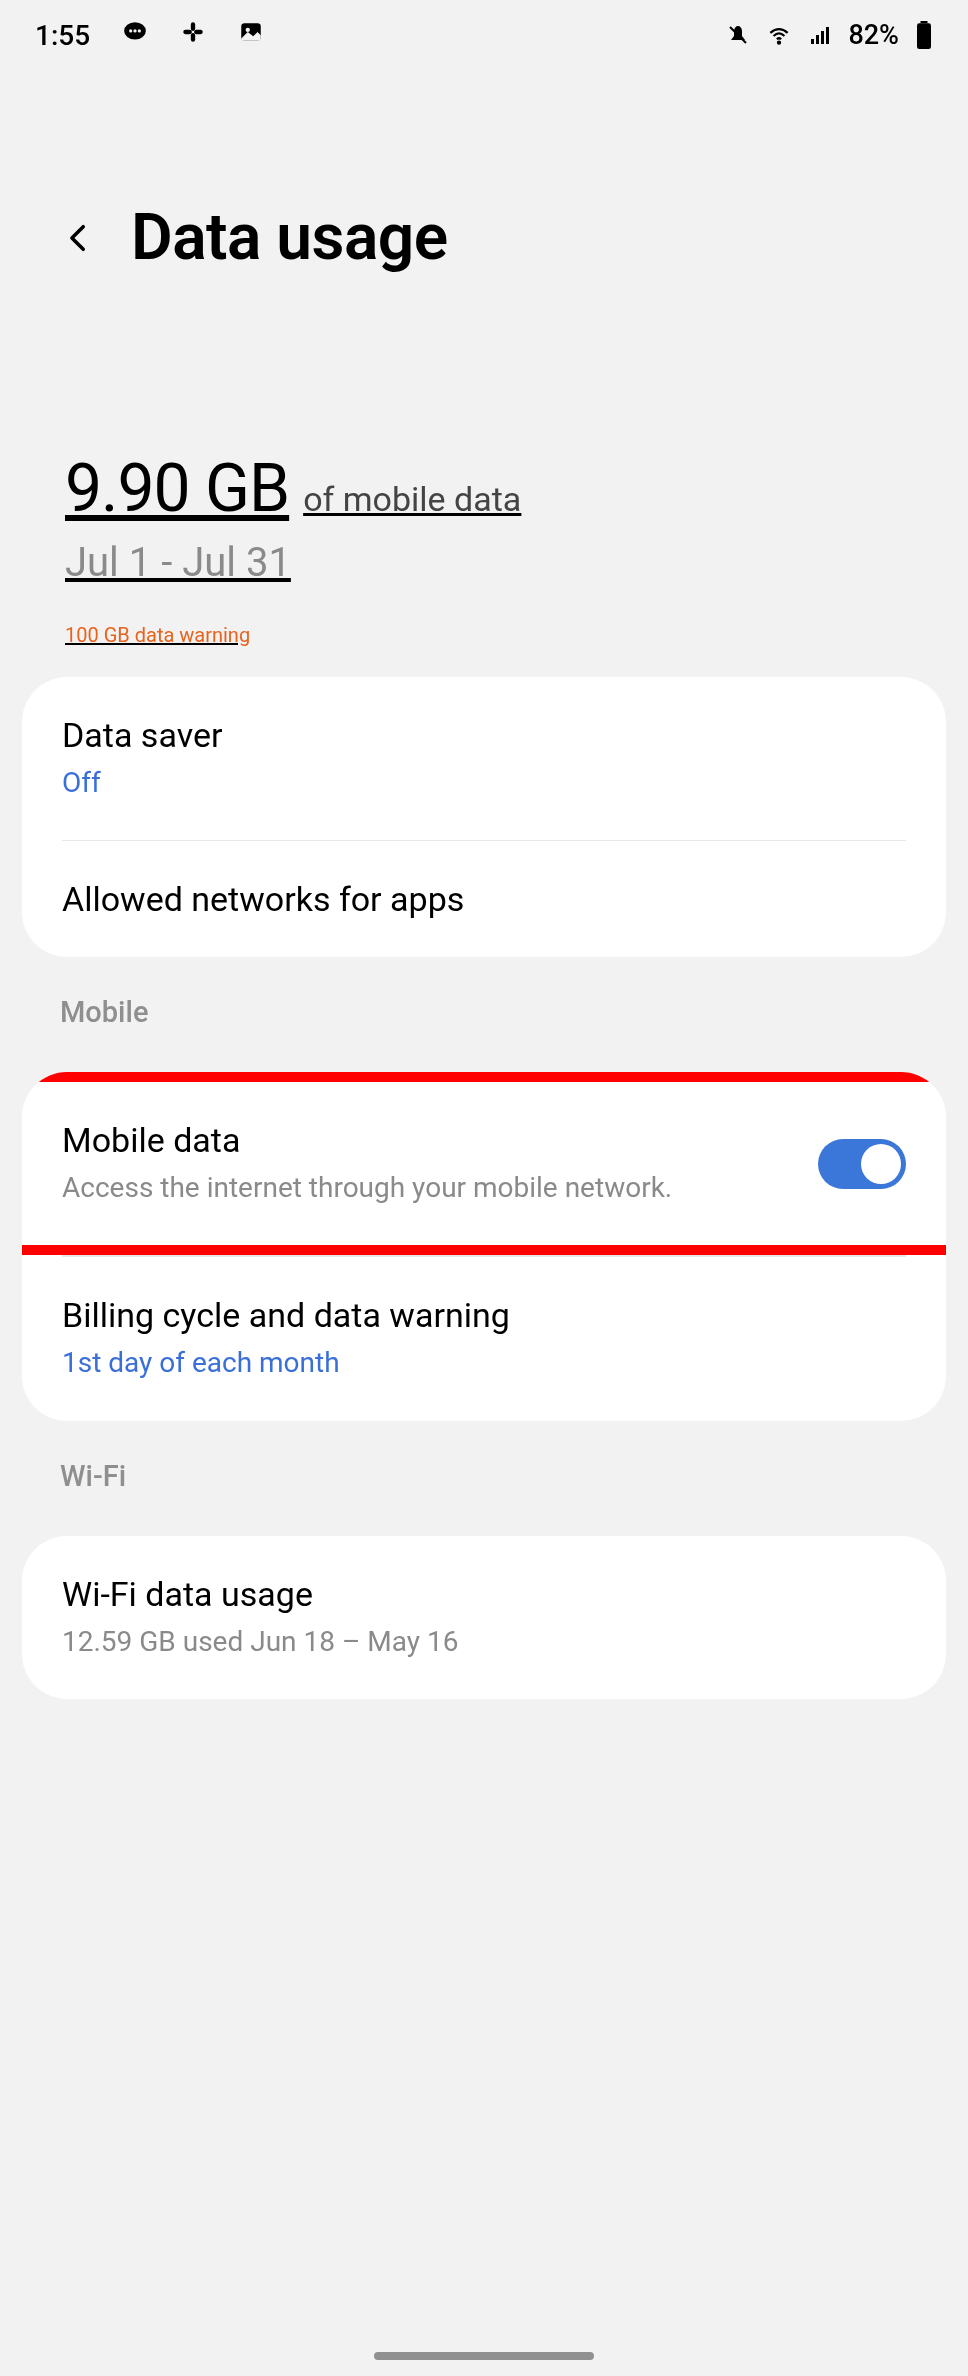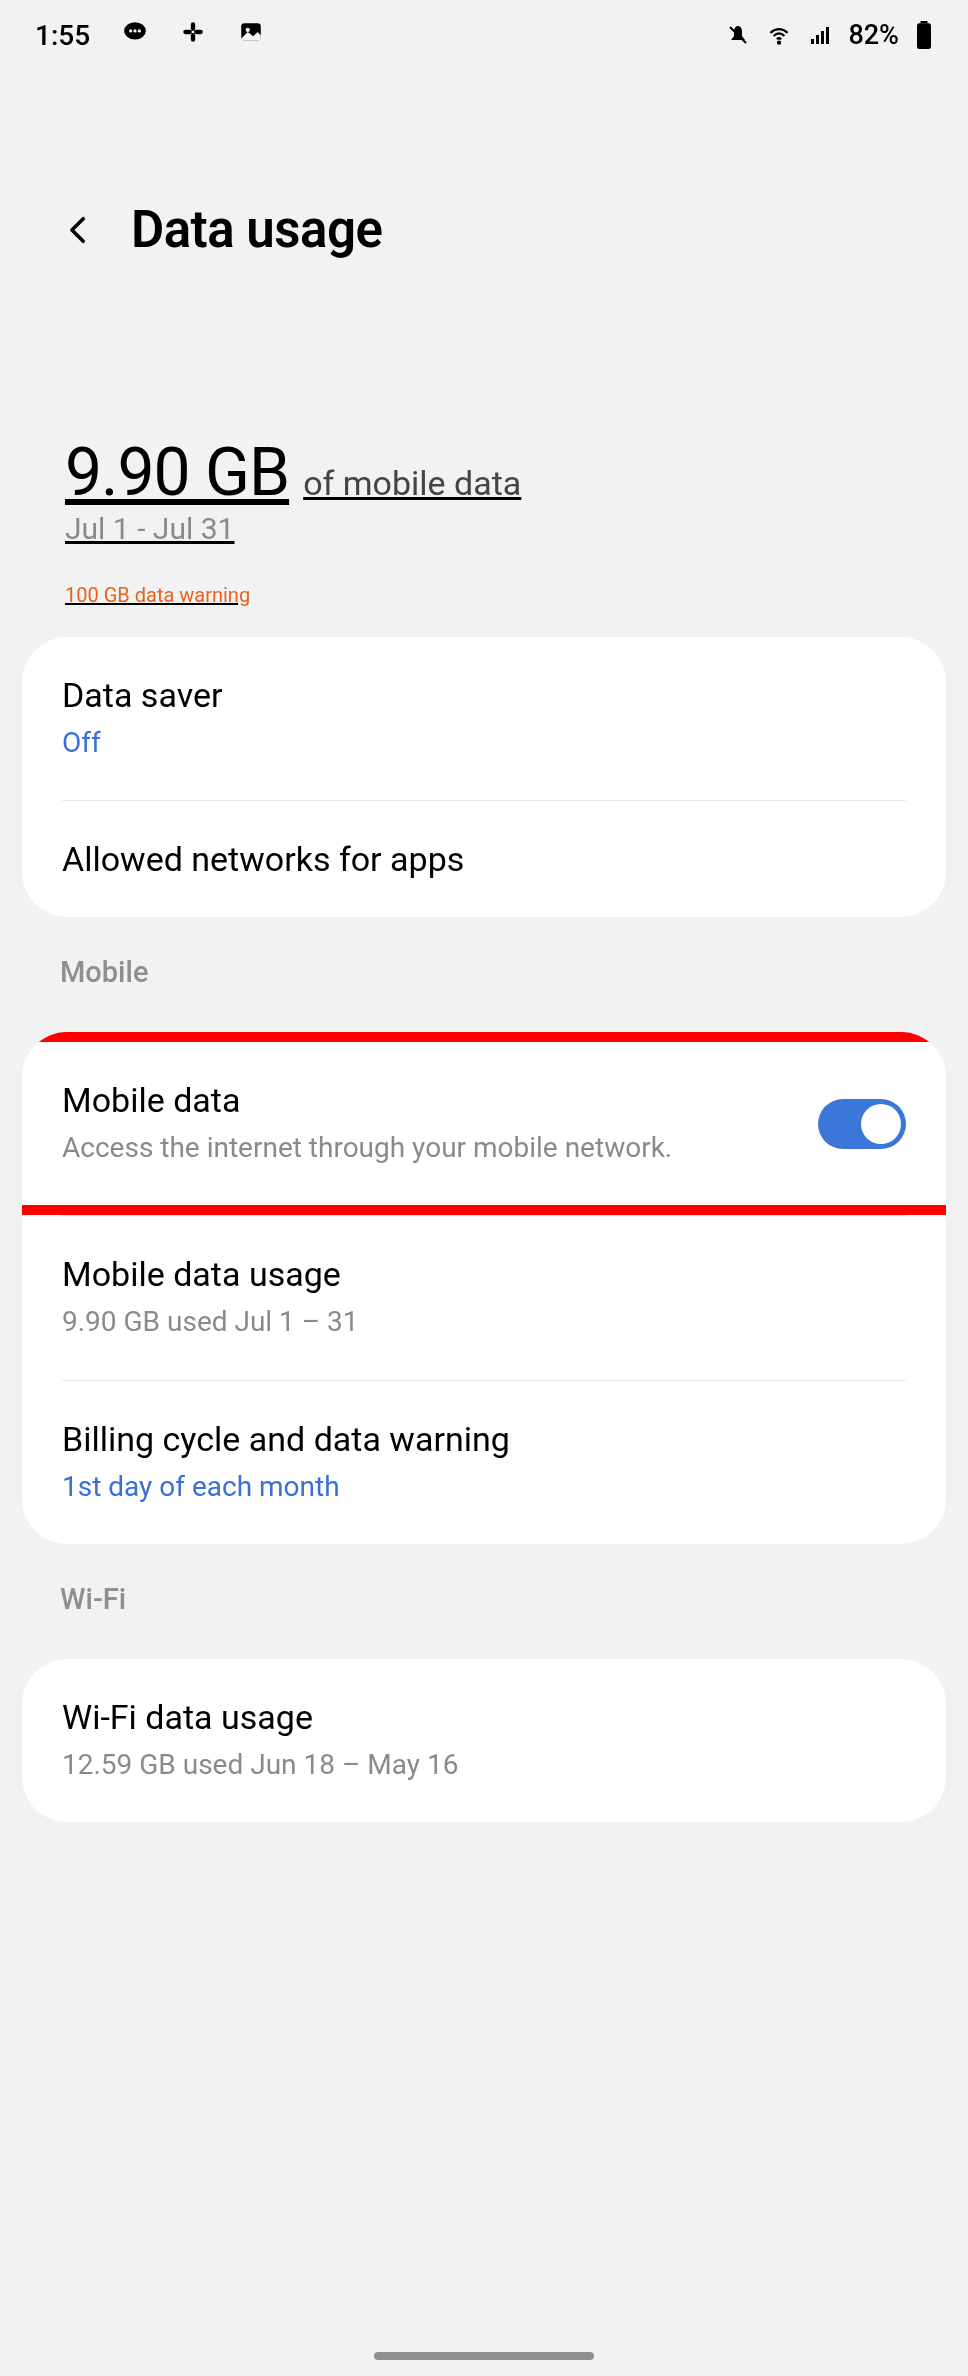--- a/index.html
+++ b/index.html
@@ -26,27 +26,27 @@
     .status-right { display: flex; align-items: center; gap: 16px; }
     .status-icon { display: inline-flex; align-items: center; justify-content: center; }
     
     .header {
       display: flex;
       align-items: center;
       gap: 28px;
       padding: 130px 55px 20px 55px;
     }
     .back-btn { width: 48px; height: 48px; display: flex; align-items: center; justify-content: center; cursor: pointer; }
-    .title { font-size: 51px; font-weight: 600; letter-spacing: -0.5px; text-align: right; }
+    .title { font-size: 64px; font-weight: 600; letter-spacing: -0.5px; text-align: right; }
     
     .summary { padding: 155px 65px 0 65px; text-decoration: underline; }
     .summary-line1 { display: flex; align-items: baseline; gap: 14px; }
     .usage-amount { font-size: 66px; font-weight: 400; letter-spacing: -1px; }
     .usage-suffix { font-size: 34px; font-weight: 400; color: #444; }
-    .usage-range { font-size: 30px; color: #8a8a8a; }
+    .usage-range { font-size: 40px; color: #8a8a8a; margin-top: 12px; }
     
     .progress-wrap { margin-top: 40px; }
     .progress-bar {
       width: 100%; height: 62px; background: #dedede; border-radius: 31px; position: relative; overflow: hidden;
     }
     .progress-fill {
       height: 100%; background: #6fa8ea; border-radius: 31px 0 0 31px;
     }
     .progress-labels { display: flex; justify-content: space-between; margin-top: 14px; font-size: 30px; color: #8a8a8a; }
     .warning-text { color: #e8631c; font-size: 20px; margin-top: 37px; }
@@ -198,26 +198,20 @@
       <div class="row-content">
         <div class="row-title">Mobile data</div>
         <div class="row-sub">Access the internet through your mobile network.</div>
       </div>
       <div class="toggle">
         <div class="toggle-knob"></div>
       </div>
     </div>
   </div>
   <div class="divider"></div>
-  <div class="row">
-    <div class="row-content">
-      <div class="row-title">Mobile data usage</div>
-      <div class="row-sub">9.90 GB used Jul 1 – 31</div>
-    </div>
-  </div>
   <div class="divider"></div>
   <div class="row">
     <div class="row-content">
       <div class="row-title">Billing cycle and data warning</div>
       <div class="row-sub link">1st day of each month</div>
     </div>
   </div>
 </div>
 
 <div class="section-header">Wi-Fi</div>

